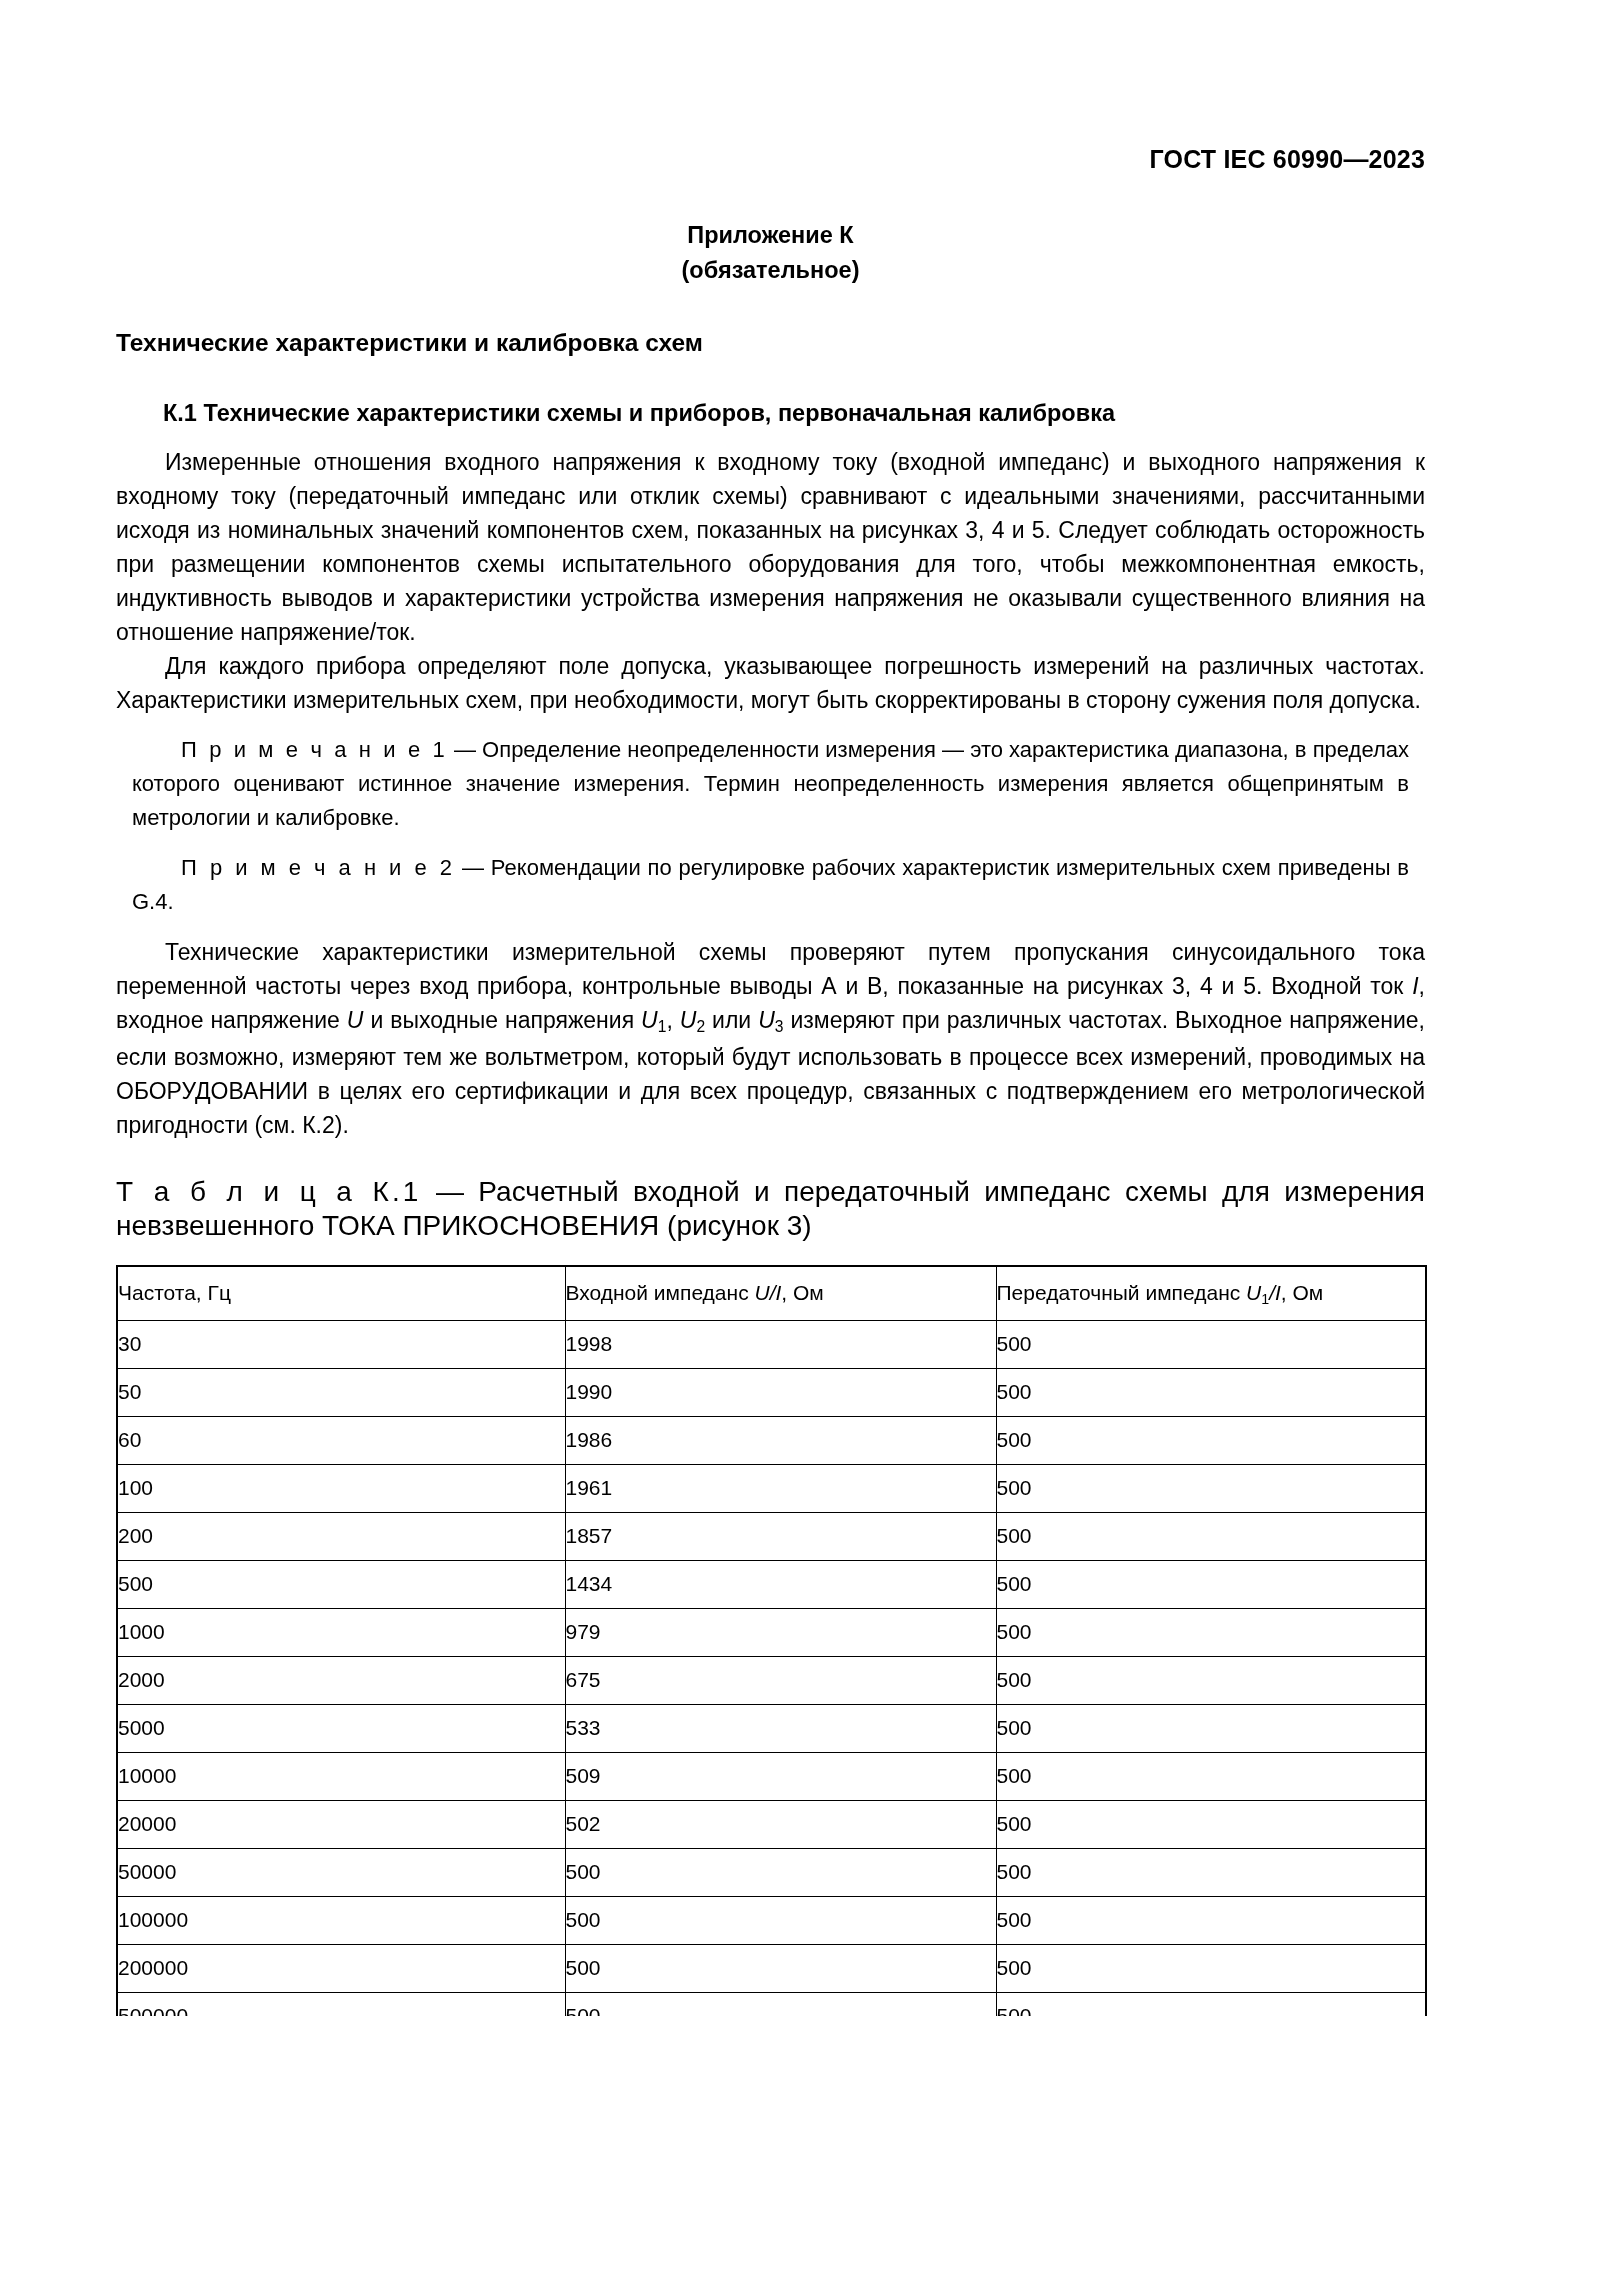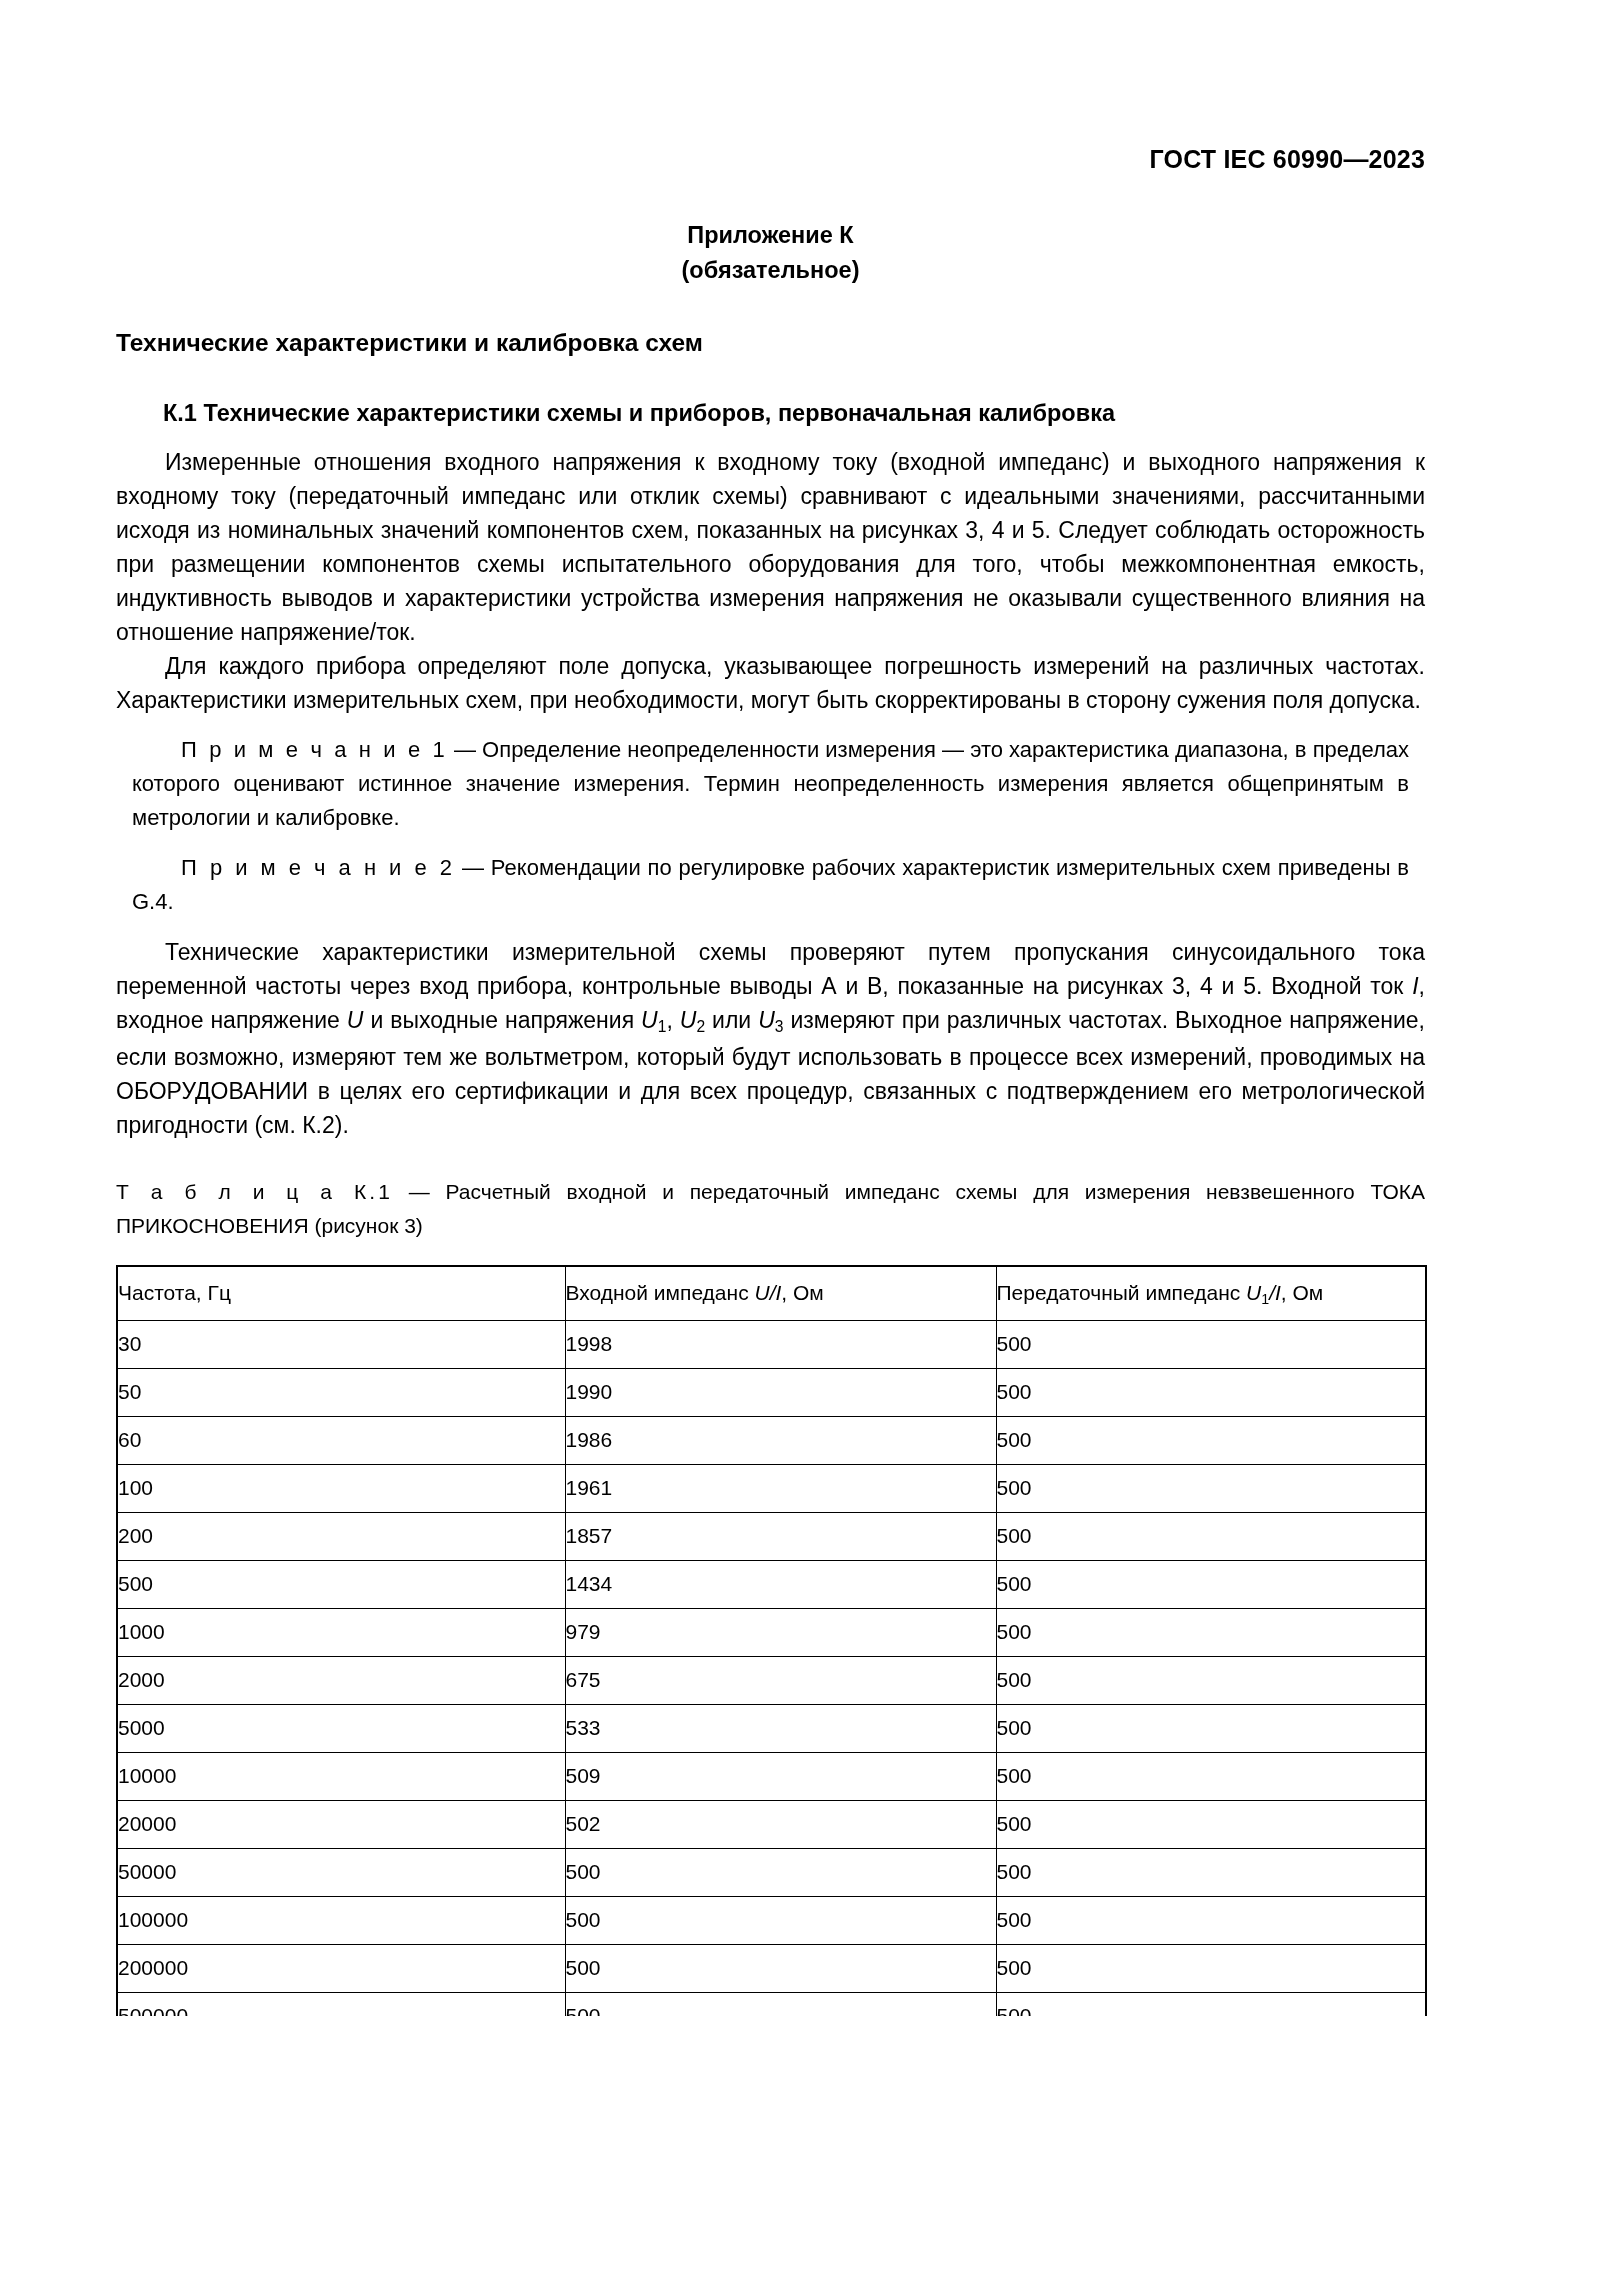--- a/index.html
+++ b/index.html
@@ -91,21 +91,21 @@
   i, .ital { font-style: italic; }
   sub {
     font-size: 0.68em;
     vertical-align: baseline;
     position: relative;
     bottom: -0.28em;
   }
 
   
   .table-caption {
-    font-size: 21px;
+    font-size: 28px;
     line-height: 34px;
     text-align: justify;
     margin: 0;
     margin-top: 33px;
     text-indent: 0;
   }
 
   
   table.imp {
     border-collapse: collapse;

